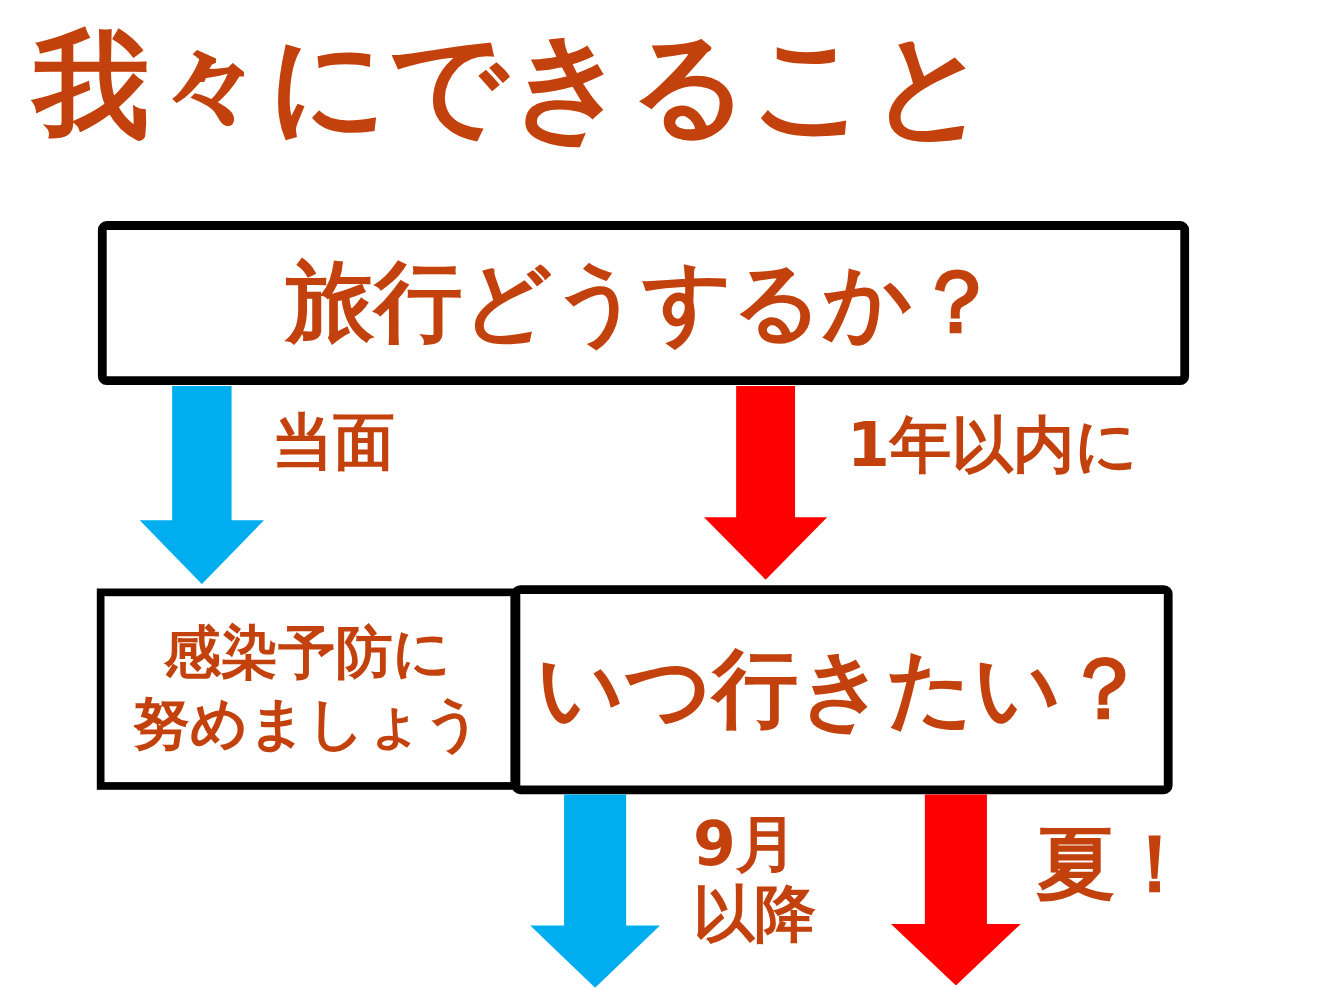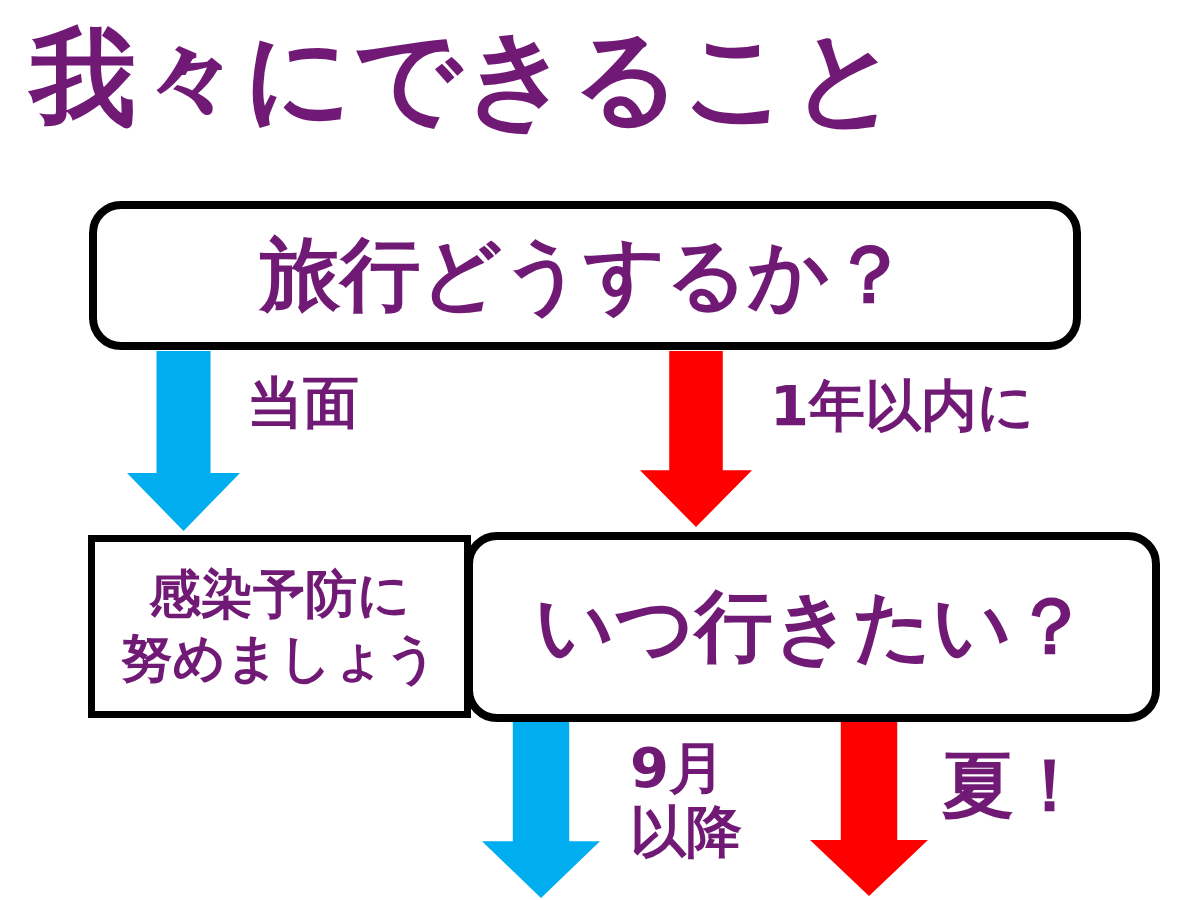--- a/index.html
+++ b/index.html
@@ -8,21 +8,21 @@
     background: #ffffff;
   }
   .canvas {
     position: relative;
     width: 1200px;
     height: 900px;
     background: #ffffff;
     overflow: hidden;
     font-family: "DejaVu Sans", sans-serif;
     font-weight: 900;
-    color: #701a75;
+    color: #c2410c;
   }
   .title {
     position: absolute;
     left: 30px;
     top: 14px;
     font-size: 106px;
     line-height: 1.2;
     white-space: nowrap;
     letter-spacing: 1px;
   }
@@ -32,21 +32,21 @@
     border: 8px solid #000000;
     box-sizing: border-box;
     display: flex;
     flex-direction: column;
     align-items: center;
     justify-content: center;
     text-align: center;
     white-space: nowrap;
   }
   .rounded {
-    border-radius: 32px;
+    border-radius: 8px;
   }
   .box-travel {
     left: 89px;
     top: 201px;
     width: 992px;
     height: 149px;
     font-size: 80px;
   }
   .box-infection {
     left: 52px;
@@ -54,21 +54,21 @@
     width: 383px;
     height: 183px;
     border-width: 7px;
     font-size: 52px;
     line-height: 1.22;
     margin-left: 36px;
   }
   .box-when {
     left: 465px;
     top: 532px;
-    width: 695px;
+    width: 601px;
     height: 190px;
     font-size: 78px;
   }
   .arrow {
     position: absolute;
     display: block;
   }
   .arrow-1 { left: 127px; top: 351px; width: 113px; height: 180px; }
   .arrow-2 { left: 640px; top: 351px; width: 112px; height: 176px; }
   .arrow-3 { left: 482px; top: 722px; width: 118px; height: 176px; }

